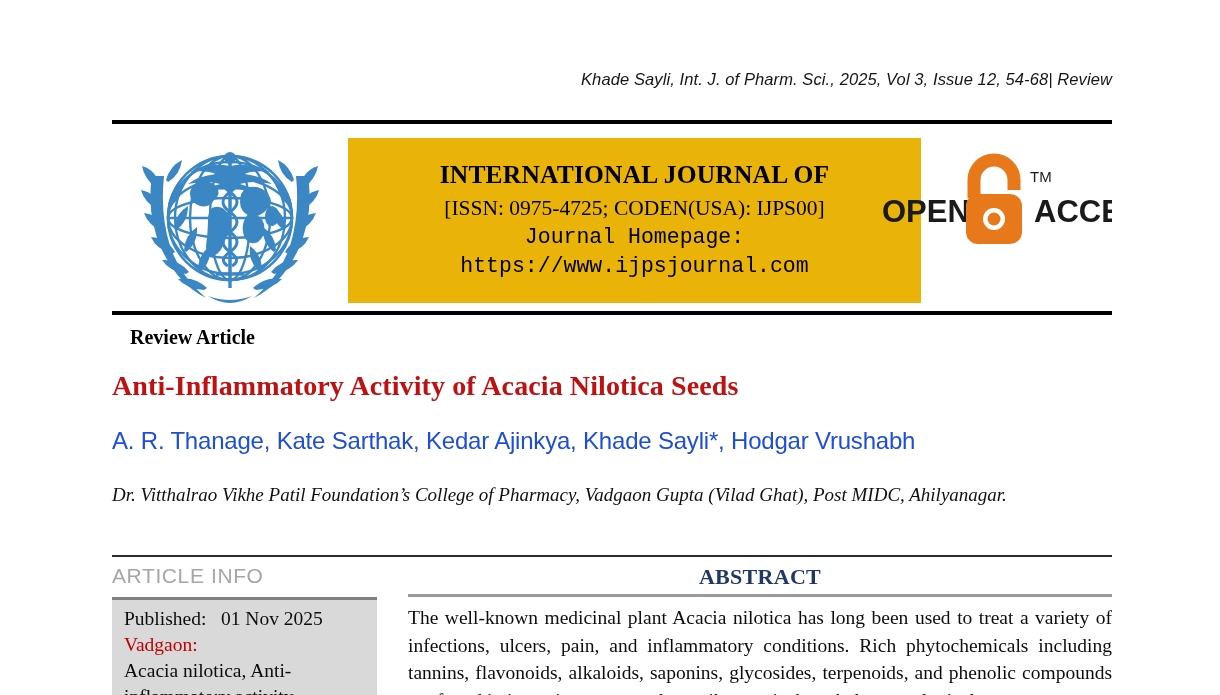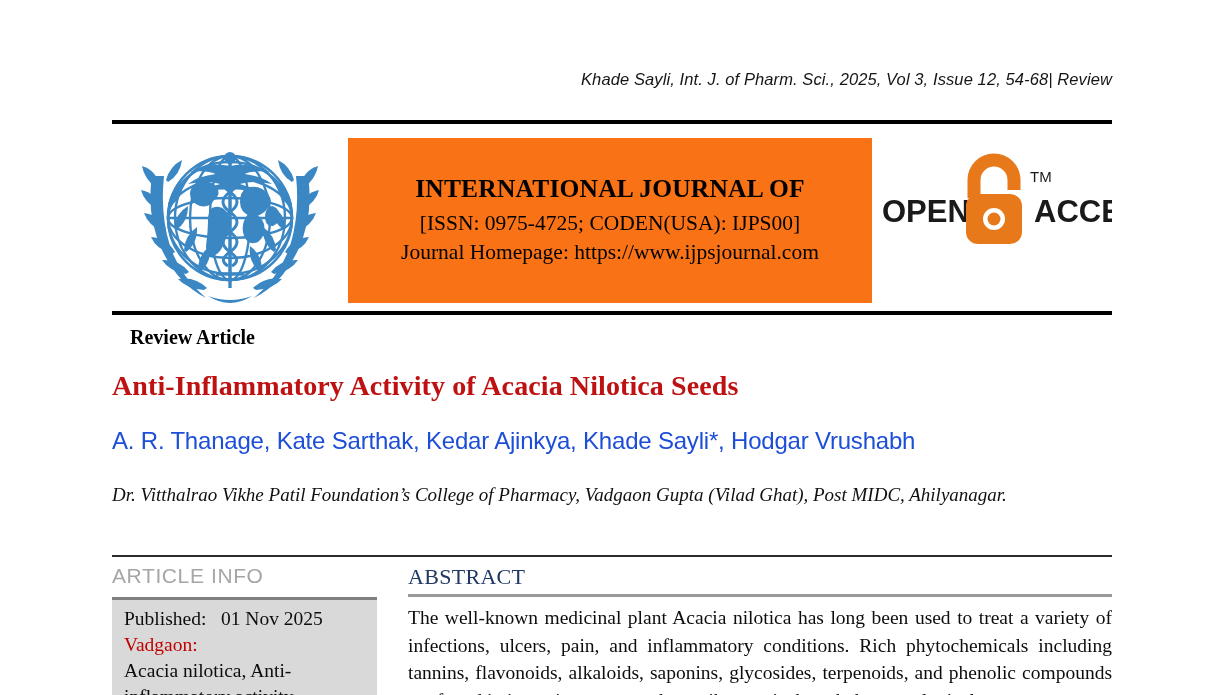--- a/index.html
+++ b/index.html
@@ -39,22 +39,22 @@
   
   .masthead {
     position:absolute; left:112px; top:136px; width:1000px; height:170px;
   }
   .who-logo {
     position:absolute; left:26px; top:0px; width:185px; height:170px;
   }
   .who-logo svg { display:block; width:185px; height:170px; }
 
   .journal-box {
-    position:absolute; left:236px; top:2px; width:524px; height:165px;
-    background:#f97316;
+    position:absolute; left:236px; top:2px; width:573px; height:165px;
+    background:#eab308;
     display:flex; flex-direction:column;
     align-items:center; justify-content:center;
     text-align:center;
     padding:6px 16px 8px;
   }
   .journal-title {
     font-family:"Liberation Serif", serif;
     font-weight:bold;
     font-size:25.5px;
     line-height:1.32;
@@ -62,21 +62,21 @@
     letter-spacing:0.2px;
   }
   .journal-issn {
     font-family:"Liberation Serif", serif;
     font-size:21.5px;
     line-height:1.35;
     color:#000;
     margin-top:3px;
   }
   .journal-home {
-    font-family:Liberation Serif, serif;
+    font-family:Liberation Mono, monospace;
     font-size:21.5px;
     line-height:1.35;
     color:#000;
   }
 
   .oa-logo {
     position:absolute; left:770px; top:14px; width:230px; height:100px;
   }
   .oa-logo svg { display:block; width:230px; height:100px; }
 
@@ -124,24 +124,25 @@
   }
   .info-line.kw-label { color:#C00000; }
   .info-kw {
     font-family:"Liberation Serif", serif;
     font-size:19.5px; line-height:1.33; color:#0d0d0d;
   }
 
   .abstract-col { position:absolute; left:408px; top:564px; width:704px; }
   .abstract-heading {
     font-family:"Liberation Serif", serif;
-    font-weight:normal; font-size:22px; color:#1F3864;
+    font-weight:bold; font-size:22px; color:#1F3864;
     letter-spacing:0.3px;
     padding-bottom:4px;
     border-bottom:3px solid #9a9a9a;
+    text-align:center;
   }
   .abstract-body {
     margin-top:7px;
     font-family:"Liberation Serif", serif;
     font-size:19.5px; line-height:1.42; color:#0d0d0d;
     text-align:justify;
   }
 </style>
 </head>
 <body>

